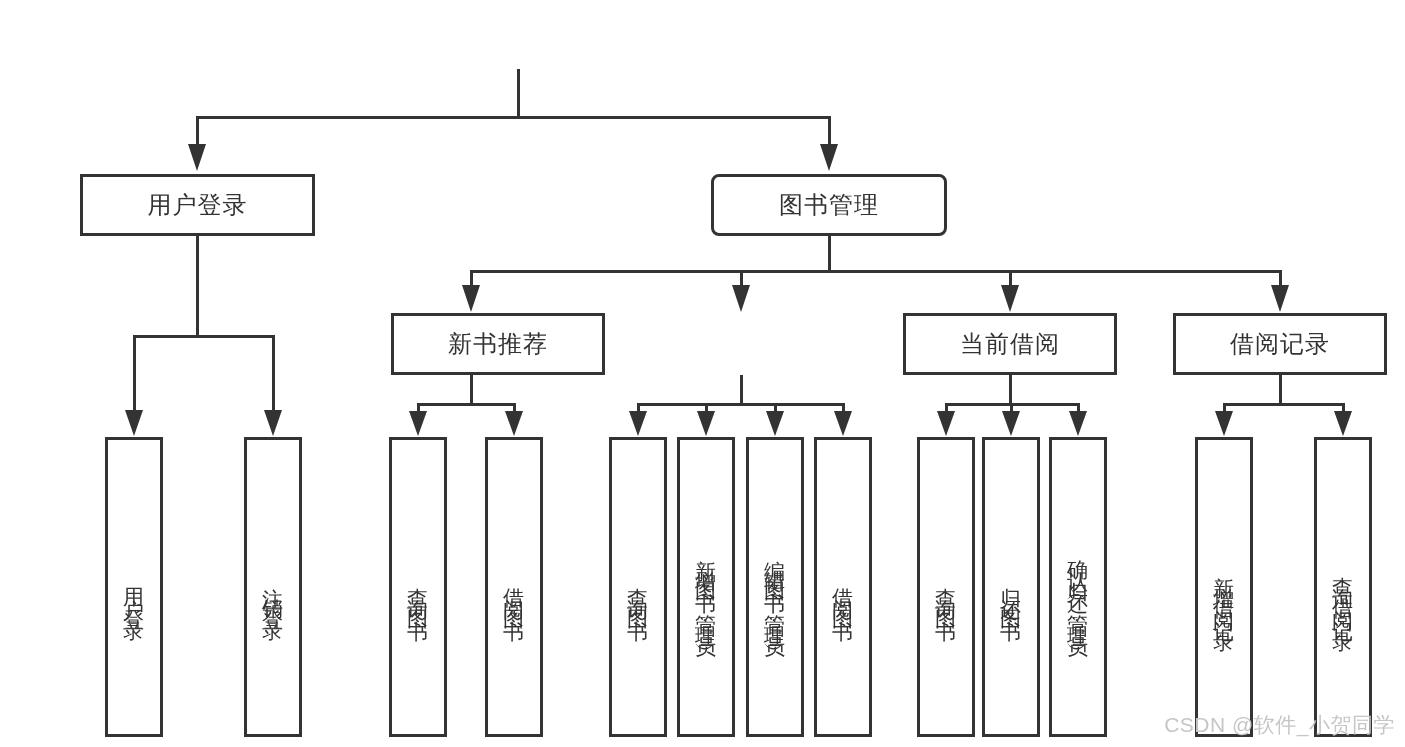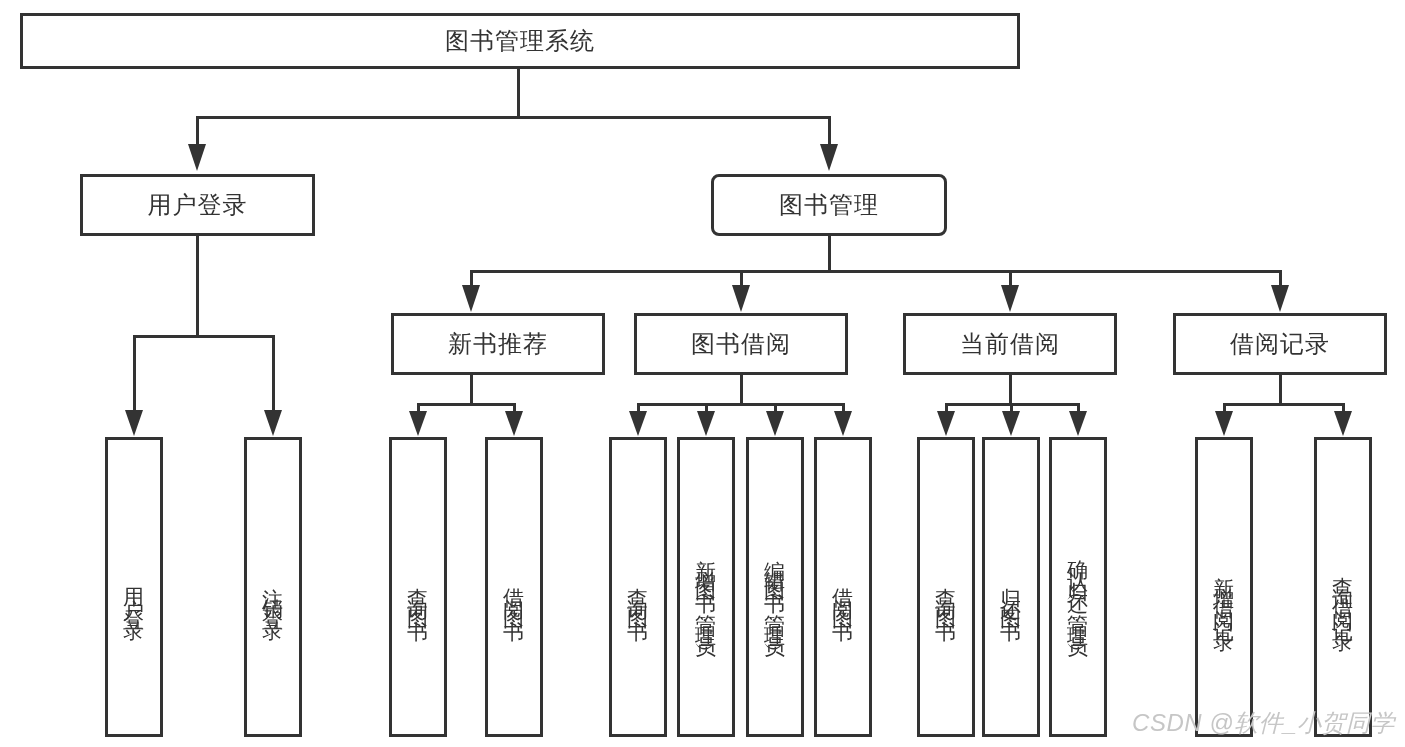--- a/index.html
+++ b/index.html
@@ -33,26 +33,25 @@
     writing-mode: vertical-rl;
     text-orientation: mixed;
     letter-spacing: 11px;
     line-height: 1;
     margin-bottom: -11px;
   }
   .watermark {
     position: absolute;
     right: 10px;
     bottom: 8px;
-    font-size: 24px;
+    font-size: 21px;
     letter-spacing: 0.5px;
     color: #c6c6c6;
     white-space: nowrap;
     z-index: 5;
-    font-style: italic;
   }
 </style>
 </head>
 <body>
 
 <div class="canvas">
 
   <svg class="connectors" width="1405" height="747" viewBox="0 0 1405 747" xmlns="http://www.w3.org/2000/svg">
     <g stroke="#333333" stroke-width="3" shape-rendering="crispEdges">
 
@@ -112,27 +111,25 @@
       <polygon points="766,411 784,411 775,436"></polygon>
       <polygon points="834,411 852,411 843,436"></polygon>
       <polygon points="937,411 955,411 946,436"></polygon>
       <polygon points="1002,411 1020,411 1011,436"></polygon>
       <polygon points="1069,411 1087,411 1078,436"></polygon>
       <polygon points="1215,411 1233,411 1224,436"></polygon>
       <polygon points="1334,411 1352,411 1343,436"></polygon>
     </g>
   </svg>
 
-  <div class="node hnode" style="left:20px; top:13px; width:1000px; height:56px;">图书管理系统</div>
 
   <div class="node hnode" style="left:80px; top:174px; width:235px; height:62px;">用户登录</div>
   <div class="node hnode" style="left:711px; top:174px; width:236px; height:62px;border-radius:8px;">图书管理</div>
 
   <div class="node hnode" style="left:364px; top:313px; width:214px; height:62px;margin-left:27px;">新书推荐</div>
-  <div class="node hnode" style="left:634px; top:313px; width:214px; height:62px;">图书借阅</div>
   <div class="node hnode" style="left:903px; top:313px; width:214px; height:62px;">当前借阅</div>
   <div class="node hnode" style="left:1173px; top:313px; width:214px; height:62px;">借阅记录</div>
 
   <div class="node vnode" style="left:105px; top:437px; width:58px; height:300px;">
     <span class="vtext">用户登录</span>
   </div>
   <div class="node vnode" style="left:244px; top:437px; width:58px; height:300px;">
     <span class="vtext">注销登录</span>
   </div>
 

